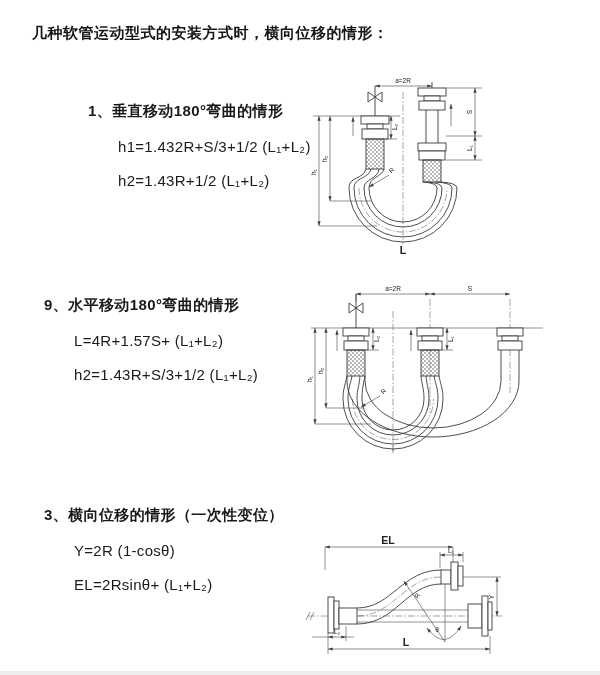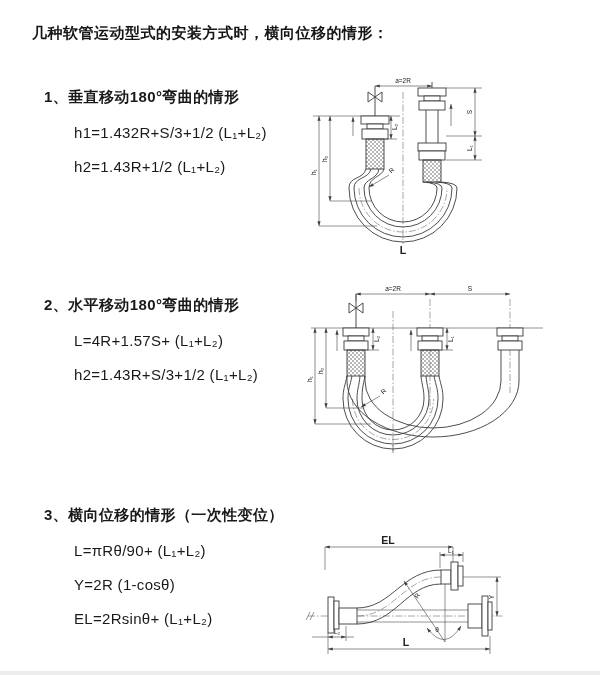--- a/index.html
+++ b/index.html
@@ -5,21 +5,21 @@
   html,body { margin:0; padding:0; }
   body {
     width:600px; height:675px; background:#ffffff; position:relative; overflow:hidden;
     font-family:"Liberation Sans", sans-serif; color:#1c1c1c;
   }
   .title {
     position:absolute; left:32px; top:24px; font-size:15px; font-weight:600;
     letter-spacing:0.5px; color:#161616;
   }
   .section-text { position:absolute; left:44px; width:280px; }
-  .sec1 { top:88px; } .sec2 { top:296px; } .sec3 { top:506px; }
+  .sec1 { top:102px;margin-left:44px; } .sec2 { top:296px; } .sec3 { top:506px; }
   .sec-heading { font-size:15px; font-weight:600; color:#191919; letter-spacing:0.4px; }
   .formula { font-size:15px; margin-top:17px; padding-left:30px; letter-spacing:0.3px; color:#1a1a1a; white-space:nowrap; }
   .diagram { position:absolute; }
   .d1 { left:305px; top:64px; }
   .d2 { left:301px; top:281px; }
   .d3 { left:300px; top:501px;margin-top:33px; }
   svg { display:block; }
   svg text { font-family:"Liberation Sans", sans-serif; fill:#202020; }
   .dl { stroke:#3f3f3f; stroke-width:0.6; fill:none; }
   .dw { stroke:#3a3a3a; stroke-width:0.9; fill:none; }
@@ -123,21 +123,21 @@
   <text class="t6" transform="rotate(-90 167 84)" x="167" y="84" text-anchor="middle">L₁</text>
 
   <line class="dl" x1="84" y1="111" x2="64" y2="123" marker-end="url(#ar1)"></line>
   <text class="t6" transform="rotate(-42 88 108)" x="88" y="108" text-anchor="middle">R</text>
 
   <text class="t10" x="98" y="190" text-anchor="middle">L</text>
 </svg>
 </div>
 
 <div class="section-text sec2">
-  <div class="sec-heading">2、水平移动180°弯曲的情形</div>
+  <div class="sec-heading">9、水平移动180°弯曲的情形</div>
   <div class="formula">L=4R+1.57S+ (L₁+L₂)</div>
   <div class="formula">h2=1.43R+S/3+1/2 (L₁+L₂)</div>
 </div>
 
 <div class="diagram d2">
 <svg width="252" height="182" viewBox="0 0 252 182">
   <defs>
     <marker id="ar2" viewBox="0 0 8 6" markerWidth="9" markerHeight="7" refX="7.5" refY="3" orient="auto-start-reverse">
       <path d="M0.5,0.6 L7.5,3 L0.5,5.4 Z" fill="#3f3f3f"></path>
     </marker>
@@ -227,21 +227,20 @@
 
   <line class="dl" x1="79" y1="115" x2="60" y2="126" marker-end="url(#ar2)"></line>
   <text class="t6" transform="rotate(-42 84 112)" x="84" y="112" text-anchor="middle">R</text>
 
   <line class="thin" x1="92" y1="164" x2="92" y2="172"></line>
 </svg>
 </div>
 
 <div class="section-text sec3">
   <div class="sec-heading">3、横向位移的情形（一次性变位）</div>
-  <div class="formula">L=πRθ/90+ (L₁+L₂)</div>
   <div class="formula">Y=2R (1-cosθ)</div>
   <div class="formula">EL=2Rsinθ+ (L₁+L₂)</div>
 </div>
 
 <div class="diagram d3">
 <svg width="215" height="135" viewBox="0 0 215 135">
   <defs>
     <marker id="ar3" viewBox="0 0 8 6" markerWidth="9" markerHeight="7" refX="7.5" refY="3" orient="auto-start-reverse">
       <path d="M0.5,0.6 L7.5,3 L0.5,5.4 Z" fill="#3f3f3f"></path>
     </marker>

